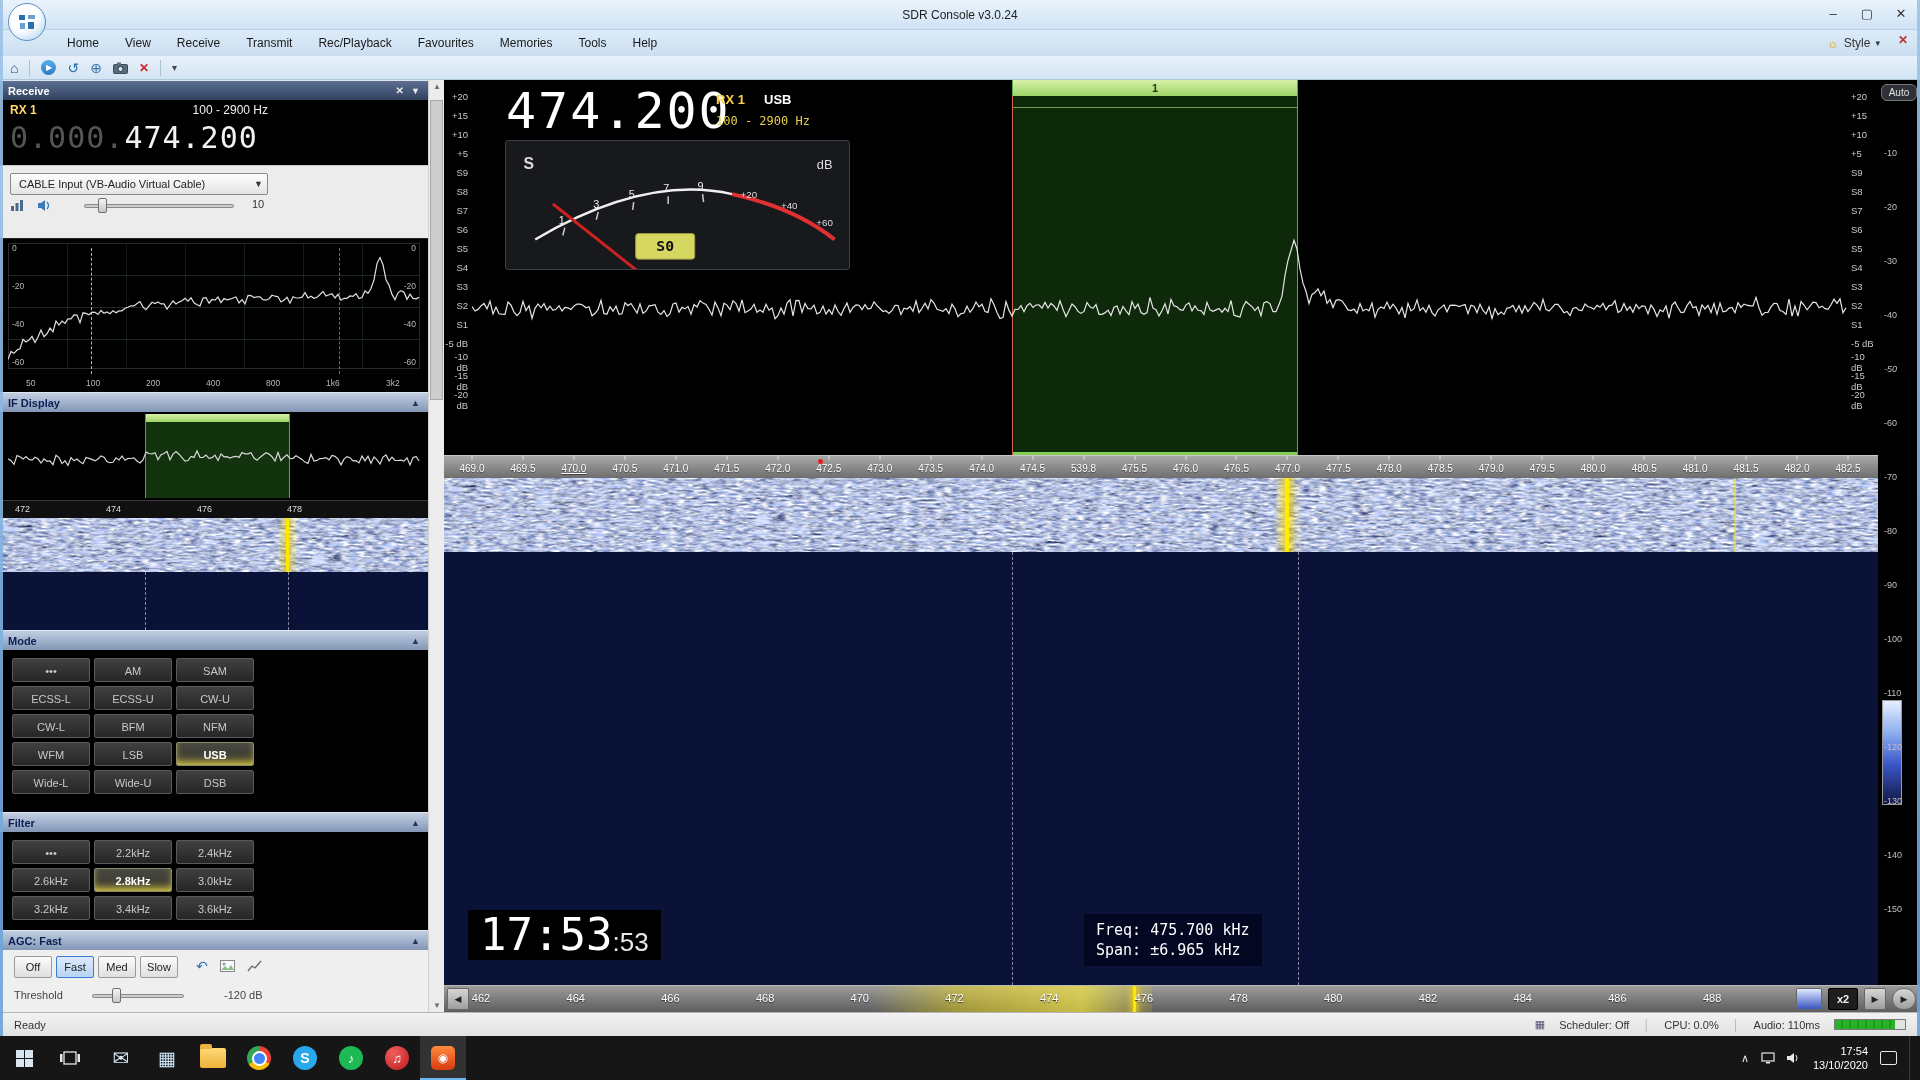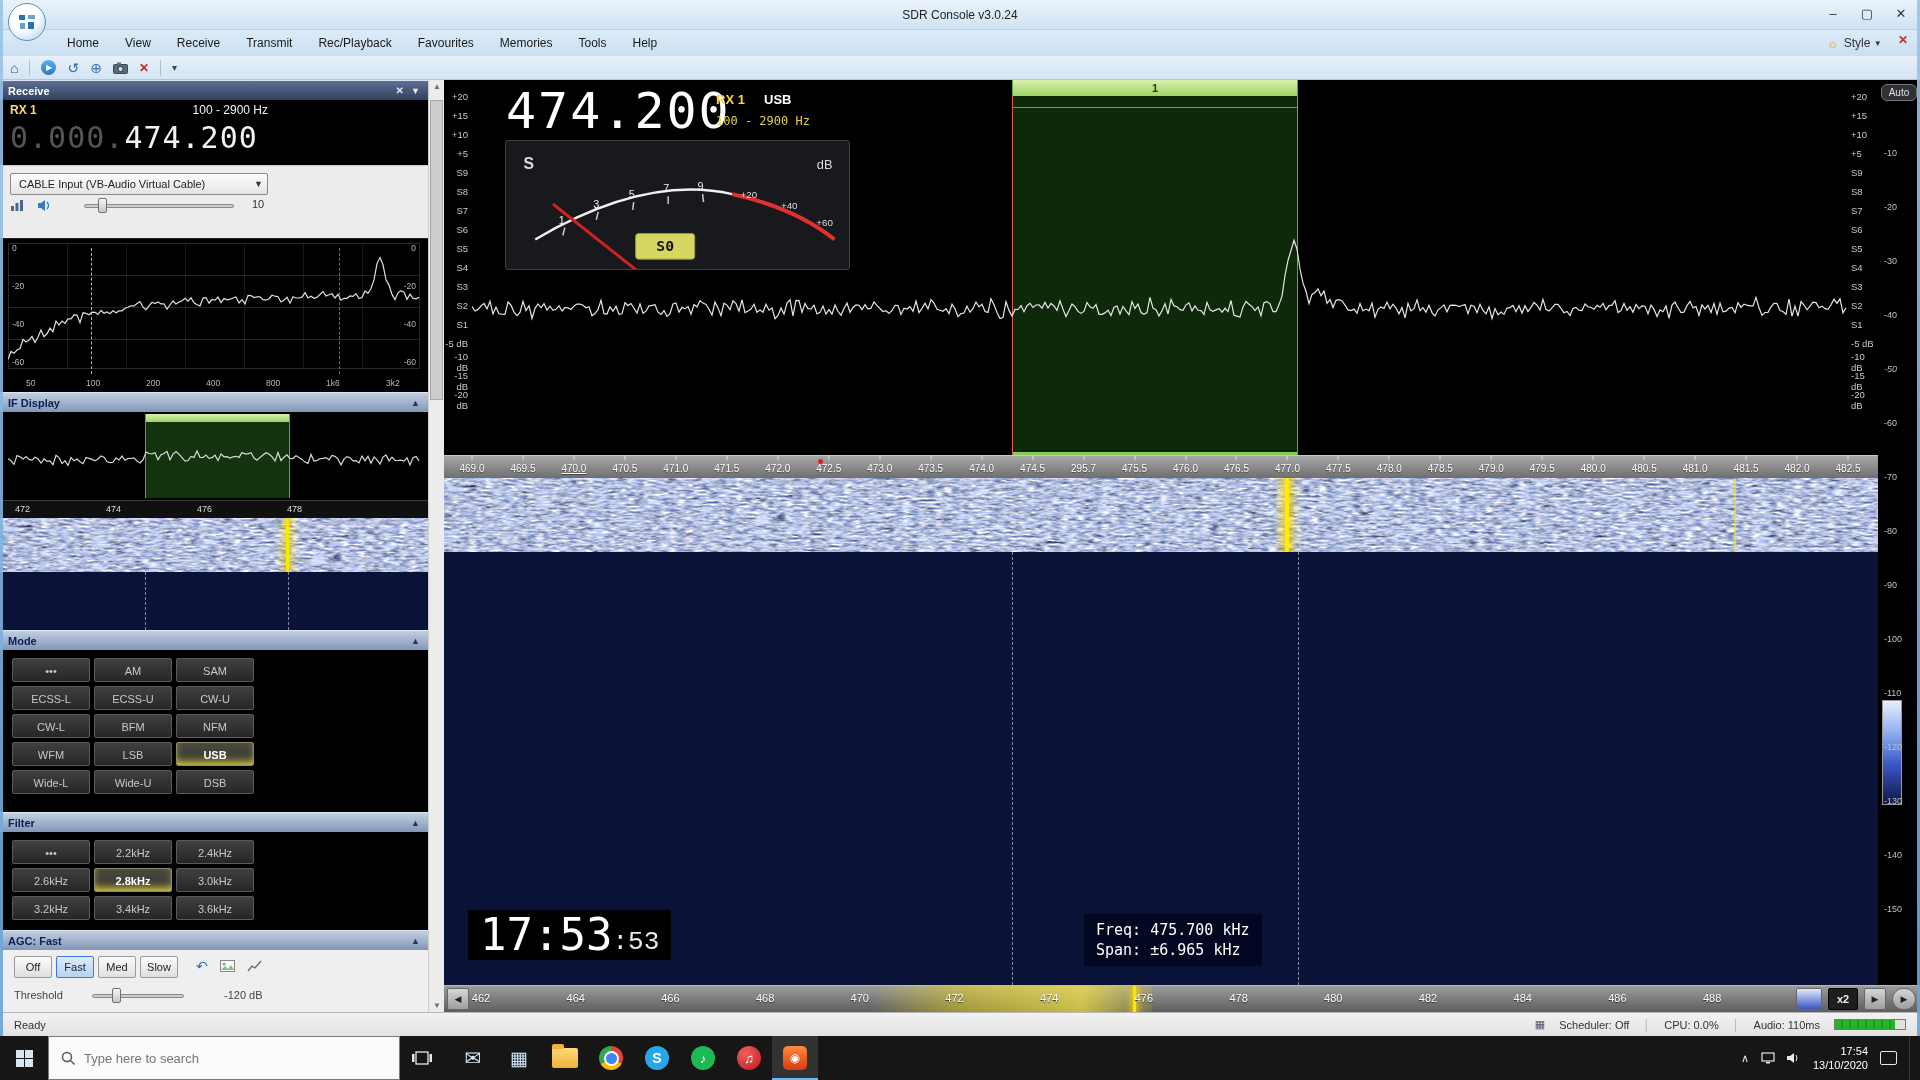--- a/index.html
+++ b/index.html
@@ -113,21 +113,21 @@
   #ruler{position:absolute;left:444px;top:455px;width:1434px;height:23px;background:linear-gradient(#a8a8a8,#6e6e6e);border-top:1px solid #c8c8c8;overflow:hidden;}
   .rul-lab{position:absolute;top:7px;font-size:10px;color:#fff;text-shadow:0 1px 1px #444;transform:translateX(-50%);}
   .rul-tick{position:absolute;top:0;width:1px;height:4px;background:#e0e0e0;transform:translateX(-50%);}
   #rul-dot{position:absolute;left:374px;top:3px;width:5px;height:5px;border-radius:50%;background:#e02020;}
   #wf-active{position:absolute;left:444px;top:478px;width:1434px;height:74px;overflow:hidden;}
   #wf-yline{position:absolute;left:841px;top:0;width:4px;height:74px;background:#ffec00;box-shadow:0 0 10px 3px rgba(255,220,0,.9);}
   #wf-yline2{position:absolute;left:1290px;top:0;width:2px;height:74px;background:#ffec00;opacity:.5;}
   #wf-history{position:absolute;left:444px;top:552px;width:1434px;height:433px;background:#0a1238;overflow:hidden;}
   #time-box{position:absolute;left:24px;top:358px;background:#000;padding:3px 12px;display:flex;align-items:flex-end;}
   #time-main{font-family:"DejaVu Sans Mono",monospace;font-size:44px;color:#fff;line-height:1;}
-  #time-sec{font-family:Liberation Mono, monospace;font-size:26px;color:#e8e8e8;line-height:1.1;}
+  #time-sec{font-family:Liberation Sans, sans-serif;font-size:26px;color:#e8e8e8;line-height:1.1;}
   #freq-box{position:absolute;left:640px;top:362px;background:rgba(0,0,20,.6);padding:6px 12px;font-family:"DejaVu Sans Mono",monospace;font-size:15px;color:#fff;line-height:20px;}
 
   
   #navbar{position:absolute;left:444px;top:985px;width:1476px;height:27px;background:linear-gradient(#9b9b9b,#5e5e5e);border-top:1px solid #b8b8b8;overflow:hidden;}
   #nav-glow{position:absolute;left:428px;top:0;width:280px;height:27px;background:linear-gradient(90deg,rgba(255,230,0,0) 0%,rgba(255,230,0,.40) 30%,rgba(255,238,60,.65) 75%,rgba(255,230,0,.12) 100%);}
   #nav-tick{position:absolute;left:689px;top:0;width:3px;height:27px;background:#ffe800;box-shadow:0 0 6px 2px rgba(255,220,0,.8);}
   .nav-lab{position:absolute;top:6px;font-size:11px;color:#fff;text-shadow:0 1px 1px #333;transform:translateX(-50%);}
   .nav-btn{position:absolute;top:2px;height:22px;background:linear-gradient(#d6d6d6,#9e9e9e);border:1px solid #666;border-radius:2px;font-size:9px;color:#222;text-align:center;line-height:20px;}
   #nav-left{left:3px;width:22px;}
   #nav-wf{left:1352px;width:26px;background:linear-gradient(#dfe9ff,#3a55c0);}
@@ -516,21 +516,21 @@
       <div class="rul-lab" style="left: 384.755px;">472.5</div>
       <div class="rul-tick" style="left: 435.72px;"></div>
       <div class="rul-lab" style="left: 435.72px;">473.0</div>
       <div class="rul-tick" style="left: 486.685px;"></div>
       <div class="rul-lab" style="left: 486.685px;">473.5</div>
       <div class="rul-tick" style="left: 537.65px;"></div>
       <div class="rul-lab" style="left: 537.65px; text-align: center;">474.0</div>
       <div class="rul-tick" style="left: 588.615px;"></div>
       <div class="rul-lab" style="left: 588.615px;">474.5</div>
       <div class="rul-tick" style="left: 639.58px;"></div>
-      <div class="rul-lab" style="left: 639.58px;">295.7</div>
+      <div class="rul-lab" style="left: 639.58px;">539.8</div>
       <div class="rul-tick" style="left: 690.545px;"></div>
       <div class="rul-lab" style="left: 690.545px;">475.5</div>
       <div class="rul-tick" style="left: 741.51px;"></div>
       <div class="rul-lab" style="left: 741.51px;">476.0</div>
       <div class="rul-tick" style="left: 792.475px;"></div>
       <div class="rul-lab" style="left: 792.475px;">476.5</div>
       <div class="rul-tick" style="left: 843.44px;"></div>
       <div class="rul-lab" style="left: 843.44px;">477.0</div>
       <div class="rul-tick" style="left: 894.405px;"></div>
       <div class="rul-lab" style="left: 894.405px;">477.5</div>
@@ -639,27 +639,20 @@
 
   <div id="taskbar">
     <div id="start-btn">
       <svg width="17" height="17">
           <rect width="8" height="8" fill="#d8e6f2"></rect>
           <rect x="9" width="8" height="8" fill="#d8e6f2"></rect>
           <rect y="9" width="8" height="8" fill="#d8e6f2"></rect>
           <rect x="9" y="9" width="8" height="8" fill="#d8e6f2"></rect>
         </svg>
     </div>
-    <div id="search-box">
-      <svg width="15" height="15">
-          <circle cx="6" cy="6" r="4.5" fill="none" stroke="#555" stroke-width="1.5"></circle>
-          <line x1="9.5" y1="9.5" x2="13.5" y2="13.5" stroke="#555" stroke-width="1.5"></line>
-        </svg>
-      <input type="text" placeholder="Type here to search" style="">
-    </div>
     <div id="taskview-btn">
       <svg width="20" height="16">
           <rect x="4" y="2" width="12" height="12" fill="none" stroke="#e8e8e8" stroke-width="1.3"></rect>
           <rect x="0" y="4" width="2.5" height="8" fill="#e8e8e8"></rect>
           <rect x="17.5" y="4" width="2.5" height="8" fill="#e8e8e8"></rect>
         </svg>
     </div>
     <div id="task-apps">
         <div class="task-slot">
           <div class="appicon mail"></div>

